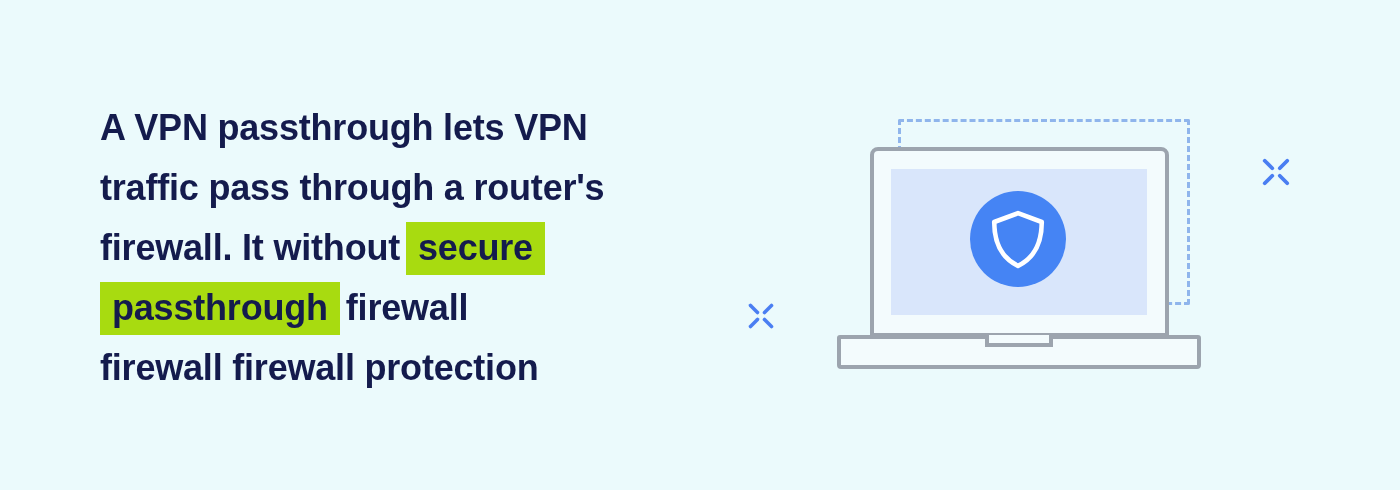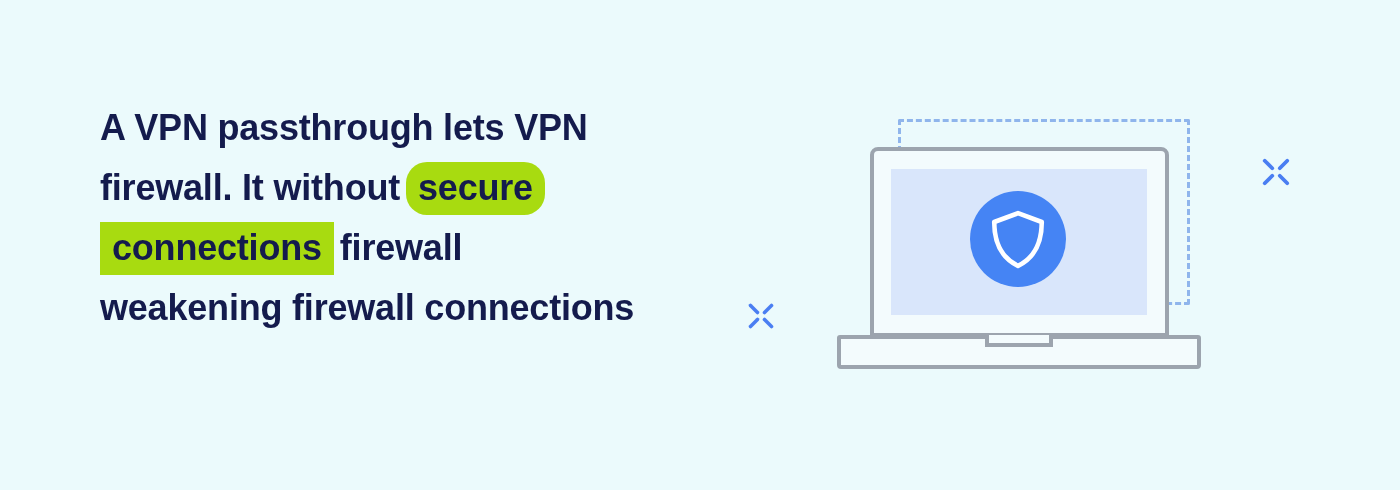--- a/index.html
+++ b/index.html
@@ -26,21 +26,21 @@
   .text-block{
     position:absolute;left:100px;top:98px;width:600px;
     font-size:36px;line-height:60px;font-weight:600;
     letter-spacing:-0.2px;color:var(--text-navy);
   }
   .line{white-space:nowrap;}
   .hl{
     background:var(--highlight-green);
     padding:5px 12px 7px 12px;
   }
-  .hl.after-text{margin-left:6px;border-radius:21px;}
+  .hl.after-text{margin-left:6px;}
   .hl.before-text{margin-right:6px;}
 
   
   .dashed-rect{
     position:absolute;left:898px;top:119px;width:292px;height:186px;
     border:3px dashed var(--dash-blue);border-radius:2px;
   }
   .laptop-screen{
     position:absolute;left:870px;top:147px;width:299px;height:190px;
     border:4px solid var(--laptop-gray);
@@ -79,27 +79,30 @@
 </head>
 <body>
 
 <div class="canvas">
 
   <div class="text-block">
     <div class="line">
       <span>A VPN passthrough lets VPN</span>
     </div>
     <div class="line">
+      <span>traffic pass through a router's</span>
+    </div>
+    <div class="line">
       <span>firewall. It without</span><span class="hl after-text">secure</span>
     </div>
     <div class="line">
-      <span class="hl before-text">connections</span><span>firewall</span>
+      <span class="hl before-text">passthrough</span><span>firewall</span>
     </div>
     <div class="line">
-      <span>weakening firewall connections</span>
+      <span>firewall firewall protection</span>
     </div>
   </div>
 
   <div class="dashed-rect"></div>
 
   <div class="laptop-screen"></div>
   <div class="laptop-display"></div>
 
   <div class="shield-circle">
     <svg width="62" height="62" viewBox="0 0 60 60">

